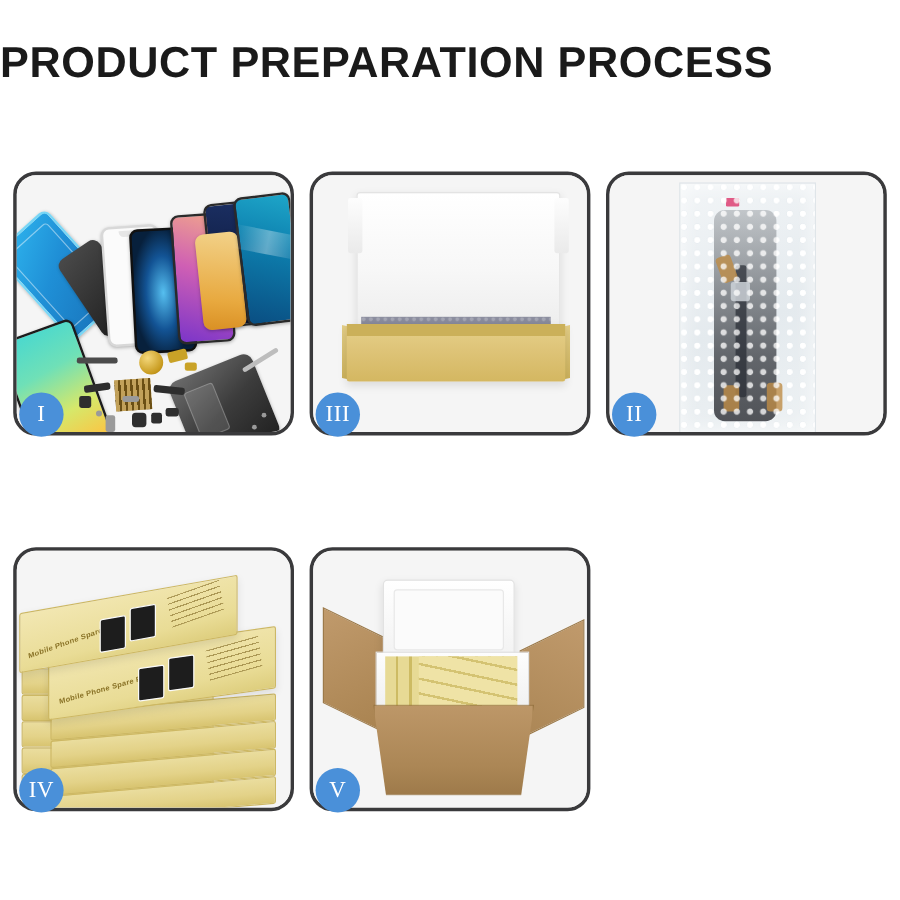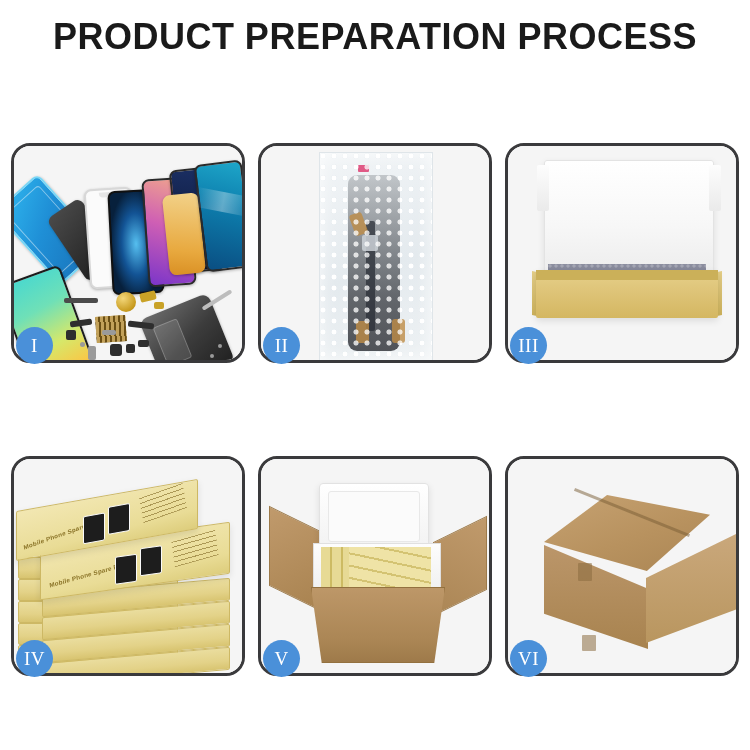--- a/index.html
+++ b/index.html
@@ -15,22 +15,22 @@
   }
   .page {
     position: relative;
     width: 750px;
     height: 750px;
     box-sizing: border-box;
   }
 
   
   .header {
-    padding-top: 18px;
-    text-align: center;
+    padding-top: 33px;
+    text-align: left;
   }
   .title {
     font-family: "Liberation Sans", sans-serif;
     font-size: 36px;
     font-weight: 700;
     letter-spacing: 0.5px;
     color: #1a1a1a;
     line-height: 1.05;
     margin: 0;
     white-space: nowrap;
@@ -495,51 +495,51 @@
           <div class="part light" style="left:204px; top:198px; width:4px; height:4px; border-radius:50%;"></div>
           <div class="part light" style="left:186px; top:152px; width:34px; height:4px; transform:rotate(-32deg); background:#bdbdbd;"></div>
         </div>
       </div>
       <div class="badge">I</div>
     </div>
 
     <div class="panel">
       <div class="panel-inner">
         <div class="scene">
+          <div class="box3-foamlid shadow-soft"></div>
+          <div class="box3-flapL"></div>
+          <div class="box3-flapR"></div>
+          <div class="box3-foam-dark"></div>
+          <div class="box3-tray shadow-soft"></div>
+          <div class="box3-tray-side"></div>
+        </div>
+      </div>
+      <div class="badge">III</div>
+    </div>
+
+    <div class="panel">
+      <div class="panel-inner">
+        <div class="scene">
           <div class="bubble-bag">
             <div class="bag-part"></div>
             <div class="bag-flex"></div>
             <div class="bag-conn"></div>
             <div class="bag-gold-a"></div>
             <div class="bag-gold-b"></div>
             <div class="bag-gold-c"></div>
             <div class="bag-pink"></div>
             <div class="bag-overlay"></div>
           </div>
         </div>
       </div>
       <div class="badge">II</div>
     </div>
 
     <div class="panel">
       <div class="panel-inner">
-        <div class="scene">
-          <div class="box3-foamlid shadow-soft"></div>
-          <div class="box3-flapL"></div>
-          <div class="box3-flapR"></div>
-          <div class="box3-foam-dark"></div>
-          <div class="box3-tray shadow-soft"></div>
-          <div class="box3-tray-side"></div>
-        </div>
-      </div>
-      <div class="badge">III</div>
-    </div>
-
-    <div class="panel">
-      <div class="panel-inner">
         <div class="stack">
 
           <div class="sbox" style="left:4px; top:186px; width:158px; height:20px;"></div>
           <div class="sbox" style="left:4px; top:164px; width:158px; height:20px;"></div>
           <div class="sbox" style="left:4px; top:142px; width:158px; height:20px;"></div>
           <div class="sbox" style="left:4px; top:120px; width:158px; height:20px;"></div>
           <div class="sbox" style="left:4px; top:98px; width:158px; height:20px;"></div>
 
           <div class="sbox" style="left:28px; top:196px; width:186px; height:21px; transform:skewY(-5deg);"></div>
           <div class="sbox" style="left:28px; top:173px; width:186px; height:21px; transform:skewY(-5deg);"></div>
@@ -573,28 +573,15 @@
           <div class="v-foamlid shadow-soft"></div>
           <div class="v-foambox"></div>
           <div class="v-contents"></div>
           <div class="v-contents2"></div>
           <div class="v-body"></div>
         </div>
       </div>
       <div class="badge">V</div>
     </div>
 
-    <div class="panel">
-      <div class="panel-inner">
-        <div class="scene">
-          <div class="c-top"></div>
-          <div class="c-left"></div>
-          <div class="c-right"></div>
-          <div class="c-seam" style="left:62px; top:52px; width:124px; height:3px; transform:rotate(22deg);"></div>
-          <div class="c-tape" style="left:70px; top:104px; width:14px; height:18px;"></div>
-          <div class="c-tape" style="left:74px; top:176px; width:14px; height:16px;"></div>
-        </div>
-      </div>
-      <div class="badge">VI</div>
-    </div>
 
   </div>
 </div>
 
 </body></html>

